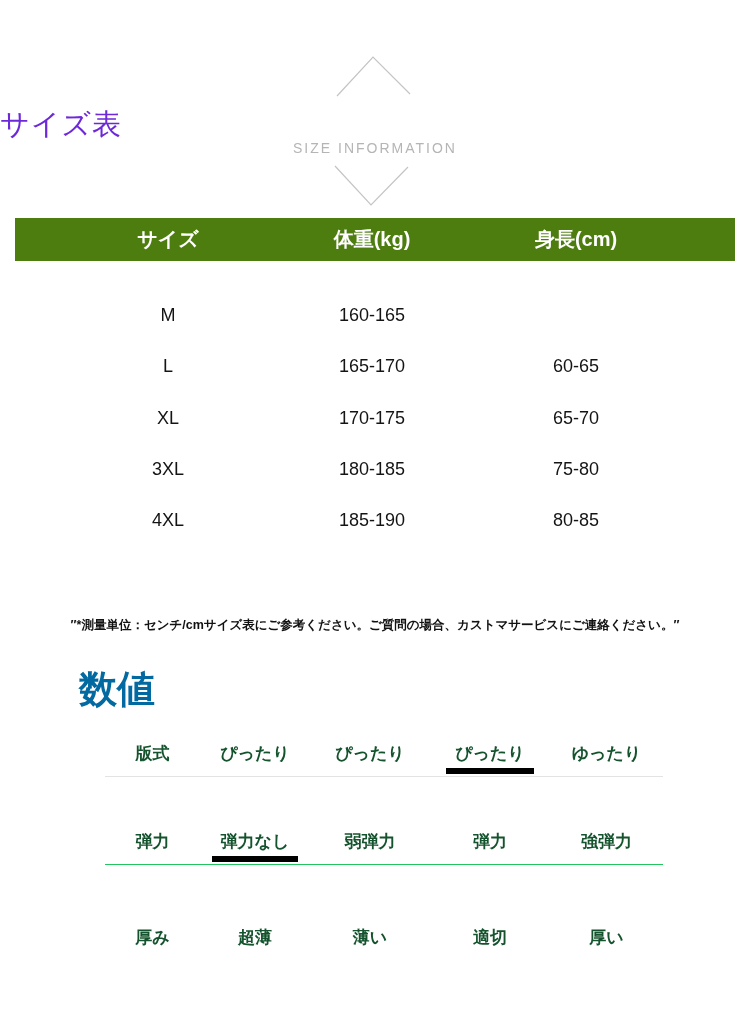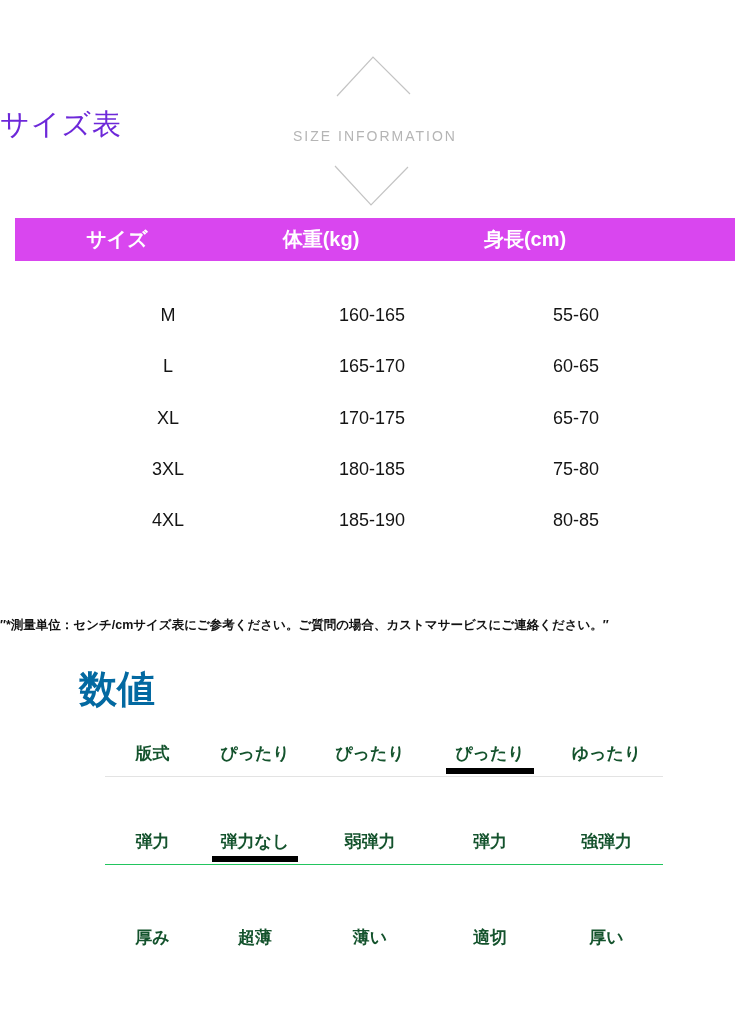--- a/index.html
+++ b/index.html
@@ -18,46 +18,46 @@
   
   .chevron { position: absolute; left: 330px; width: 92px; height: 46px; }
   .chevron.top { top: 54px; }
   .chevron.bottom { top: 161px; }
   .hero-title {
     position: absolute; top: 105px; left: 0; width: 100%;
     text-align: left; font-size: 29px; color: #6d28d9;
     letter-spacing: 1px; font-weight: 500;
   }
   .hero-subtitle {
-    position: absolute; top: 128px; left: 0; width: 100%;
+    position: absolute; top: 140px; left: 0; width: 100%;
     text-align: center; font-size: 14px; color: #b5b5b5;
     letter-spacing: 2px;
   }
 
   
   .size-header {
     position: absolute; left: 15px; top: 218px; width: 720px; height: 43px;
-    background: #d946ef;
+    background: #4d7c0f;
     display: grid; grid-template-columns: repeat(3, 204px);
-    align-items: center;
+    padding-left: 51px; align-items: center;
   }
   .size-header .hcell {
     text-align: center; color: #ffffff; font-size: 20px; font-weight: bold;
   }
   .size-body { position: absolute; left: 66px; top: 290px; width: 612px; }
   .size-row {
     display: grid; grid-template-columns: repeat(3, 204px);
     height: 51.3px; align-items: center;
   }
   .size-row .cell { text-align: center; font-size: 18px; color: #141414; }
 
   
   .note {
     position: absolute; top: 617px; left: 0; width: 100%;
-    text-align: left; font-size: 12.5px; font-weight: bold; color: #121212;
+    text-align: center; font-size: 12.5px; font-weight: bold; color: #121212;
   }
 
   
   .metrics-title {
     position: absolute; left: 79px; top: 664px;
     font-size: 38px; font-weight: bold; color: #0369a1;
   }
   .metrics { position: absolute; left: 105px; top: 720px; width: 558px; }
   .m-row {
     display: grid; grid-template-columns: 95px 110px 120px 120px 113px;
@@ -93,21 +93,20 @@
   <div class="size-header">
     <div class="hcell">サイズ</div>
     <div class="hcell">体重(kg)</div>
     <div class="hcell">身長(cm)</div>
   </div>
 
   <div class="size-body">
     <div class="size-row">
       <div class="cell">M</div>
       <div class="cell">160-165</div>
-      <div class="cell">55-60</div>
     </div>
     <div class="size-row">
       <div class="cell">L</div>
       <div class="cell">165-170</div>
       <div class="cell">60-65</div>
     </div>
     <div class="size-row">
       <div class="cell">XL</div>
       <div class="cell">170-175</div>
       <div class="cell">65-70</div>

